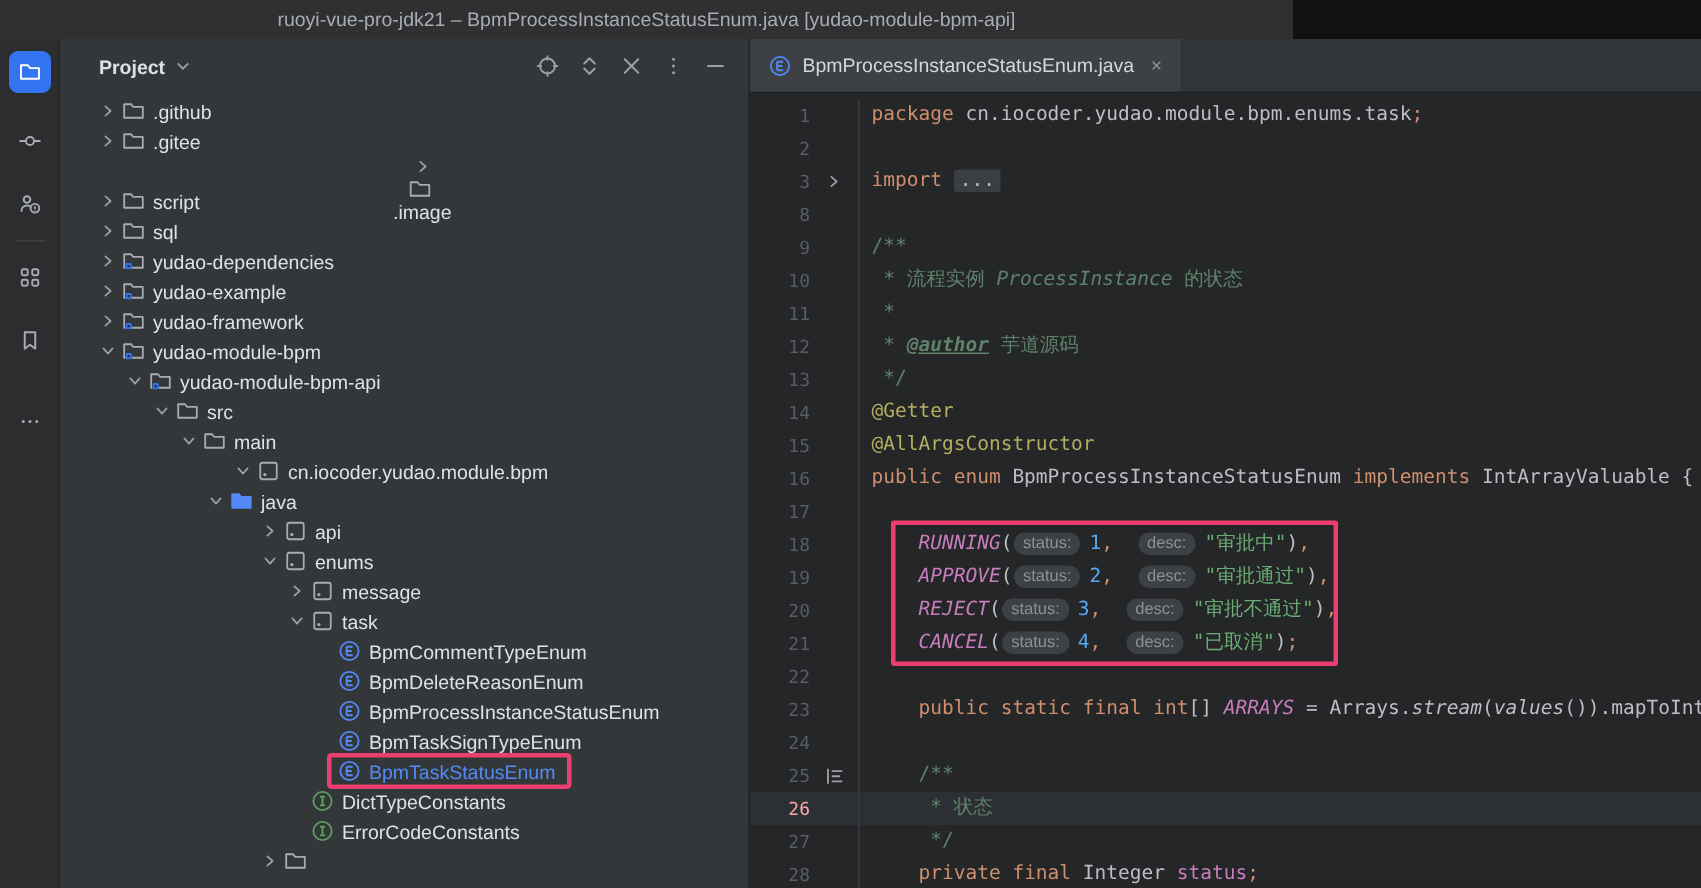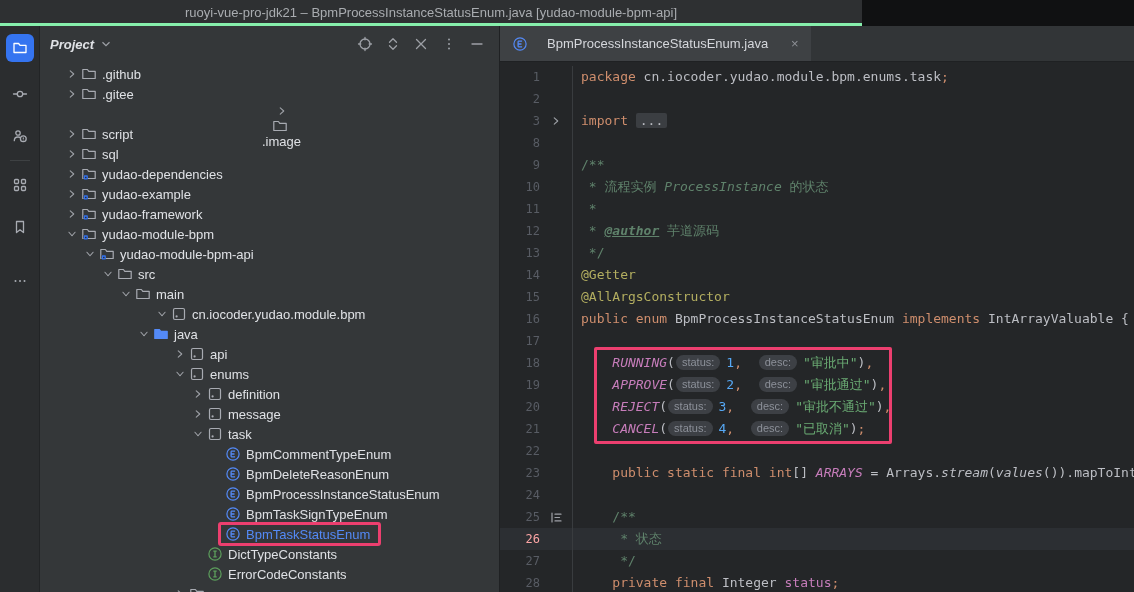--- a/index.html
+++ b/index.html
@@ -7,54 +7,54 @@
   .app{
     position:relative; width:1134px; height:592px; overflow:hidden;
     font-family:"Liberation Sans", sans-serif;
     background:#242628; color:#DFE1E5;
     --kw:#CF8E6D; --str:#6AAB73; --num:#56A8F5; --econst:#C77DBB;
     --doc:#5F826B; --ann:#B3AE60; --blue:#548AF7; --pink:#EC3F6F;
     --panel:#343739; --editor:#242628;
   }
   
   .titlebar{ position:absolute; left:0; top:0; width:1134px; height:30px;
-    background:#2E3032; border-bottom:7px solid #86efac; }
+    background:#2E3032; border-bottom:1px solid #86efac; }
   .titlebar .blackseg{ position:absolute; right:0; top:0; width:272px; height:26px; background:#101112; }
   .titlebar .title{ position:absolute; left:0; top:0; width:862px; height:26px;
     line-height:26px; text-align:center; font-size:13px; color:#A9ACB0; white-space:nowrap; }
   
   .main{ position:absolute; top:26px; left:0; width:1134px; height:566px; display:flex; }
   
   .toolstrip{ width:40px; background:#2B2D2F; border-right:1px solid #222426;
     display:flex; flex-direction:column; align-items:center; flex:none; }
   .side-icon{ width:28px; height:28px; border-radius:6px; display:flex; align-items:center;
     justify-content:center; color:#A8ABB2; cursor:pointer; flex:none; }
   .side-icon.active{ background:#3574F0; color:#fff; }
   .side-sep{ width:20px; height:1px; background:#3E4143; margin:10px 0 6px 0; }
   
   .project{ width:460px; background:var(--panel); flex:none; position:relative; overflow:hidden;
     border-right:1px solid #1F2123; }
   .proj-header{ height:36px; display:flex; align-items:center; padding:0 10px; }
-  .proj-title{ font-size:13px; font-weight:bold; color:#DFE1E5; margin-left:0;font-style:italic; }
+  .proj-title{ font-size:13px; font-weight:bold; color:#DFE1E5; margin-left:16px; }
   .proj-header .chev{ margin-left:5px; color:#9DA0A6; }
   .proj-header .spacer{ flex:1; }
   .hdr-icon{ width:24px; height:24px; display:flex; align-items:center; justify-content:center;
     color:#9DA0A6; cursor:pointer; border-radius:4px; }
   .tree{ position:absolute; top:38px; left:0; right:0; }
   .tree-row{ height:20px; display:flex; align-items:center; font-size:13px; white-space:nowrap; cursor:pointer; }
   .tree-row .tchev{ width:16px; flex:none; display:flex; align-items:center; justify-content:center; color:#9DA0A6; }
   .tree-row .ticon{ width:18px; height:16px; flex:none; display:flex; align-items:center; justify-content:center; margin-right:4px; }
   .tree-row .tlabel{ color:#DFE1E5; }
   .tree-row .tlabel.hl{ color:#548AF7; }
   .annot{ display:inline-flex; align-items:center; border:3px solid var(--pink);
     border-radius:3px; padding:0 8px 0 3px; margin-left:-6px; height:24px; }
   
   .editor-pane{ flex:1; display:flex; flex-direction:column; overflow:hidden; background:var(--editor); }
   .tabstrip{ height:36px; background:#323537; flex:none; display:flex; border-bottom:1px solid #1F2123; }
-  .tab{ display:flex; align-items:center; gap:19px; padding:0 12px; background:#3E4144;
+  .tab{ display:flex; align-items:center; gap:7px; padding:0 12px; background:#3E4144;
     font-size:13px; color:#D5D7DC; cursor:pointer; }
   .tab .close{ color:#8E9197; font-size:13px; margin-left:4px; cursor:pointer; }
   .code-area{ position:relative; flex:1; overflow:hidden; padding-top:4px;
     font-family:"DejaVu Sans Mono", monospace; font-size:13px; }
   .cl{ height:22px; line-height:22px; display:flex; white-space:pre; }
   .cl.current{ background:#2C2F33; }
   .ln{ width:40px; flex:none; text-align:right; color:#585C64; font-size:12px; }
   .cl.current .ln{ color:#fca5a5; }
   .foldcol{ width:32px; flex:none; display:flex; align-items:center; justify-content:center; color:#9DA0A6; }
   .ct{ flex:1; border-left:1px solid #393C3F; padding-left:8px; overflow:hidden; color:#BCBEC4; }
@@ -400,34 +400,20 @@
               <svg width="14" height="14" viewBox="0 0 16 16" fill="none" stroke="currentColor" stroke-width="1.3" stroke-linecap="round" stroke-linejoin="round">
                 <polyline points="6,4.5 10,8 6,11.5"></polyline>
               </svg>
             </span>
             <span class="ticon">
               <svg width="16" height="16" viewBox="0 0 16 16" fill="none" stroke="#A8ABB2" stroke-width="1.2" stroke-linejoin="round">
                 <rect x="2.5" y="2.5" width="11" height="11" rx="1.5"></rect>
                 <circle cx="5.6" cy="10.4" r="1.1" fill="#A8ABB2" stroke="none"></circle>
               </svg>
             </span>
-            <span class="tlabel">definition</span>
-          </div>
-          <div class="tree-row" style="padding-left: 150px;">
-            <span class="tchev">
-              <svg width="14" height="14" viewBox="0 0 16 16" fill="none" stroke="currentColor" stroke-width="1.3" stroke-linecap="round" stroke-linejoin="round">
-                <polyline points="6,4.5 10,8 6,11.5"></polyline>
-              </svg>
-            </span>
-            <span class="ticon">
-              <svg width="16" height="16" viewBox="0 0 16 16" fill="none" stroke="#A8ABB2" stroke-width="1.2" stroke-linejoin="round">
-                <rect x="2.5" y="2.5" width="11" height="11" rx="1.5"></rect>
-                <circle cx="5.6" cy="10.4" r="1.1" fill="#A8ABB2" stroke="none"></circle>
-              </svg>
-            </span>
             <span class="tlabel">message</span>
           </div>
           <div class="tree-row" style="padding-left: 150px;">
             <span class="tchev">
               <svg width="14" height="14" viewBox="0 0 16 16" fill="none" stroke="currentColor" stroke-width="1.3" stroke-linecap="round" stroke-linejoin="round">
                 <polyline points="4.5,6 8,10 11.5,6"></polyline>
               </svg>
             </span>
             <span class="ticon">
               <svg width="16" height="16" viewBox="0 0 16 16" fill="none" stroke="#A8ABB2" stroke-width="1.2" stroke-linejoin="round">

